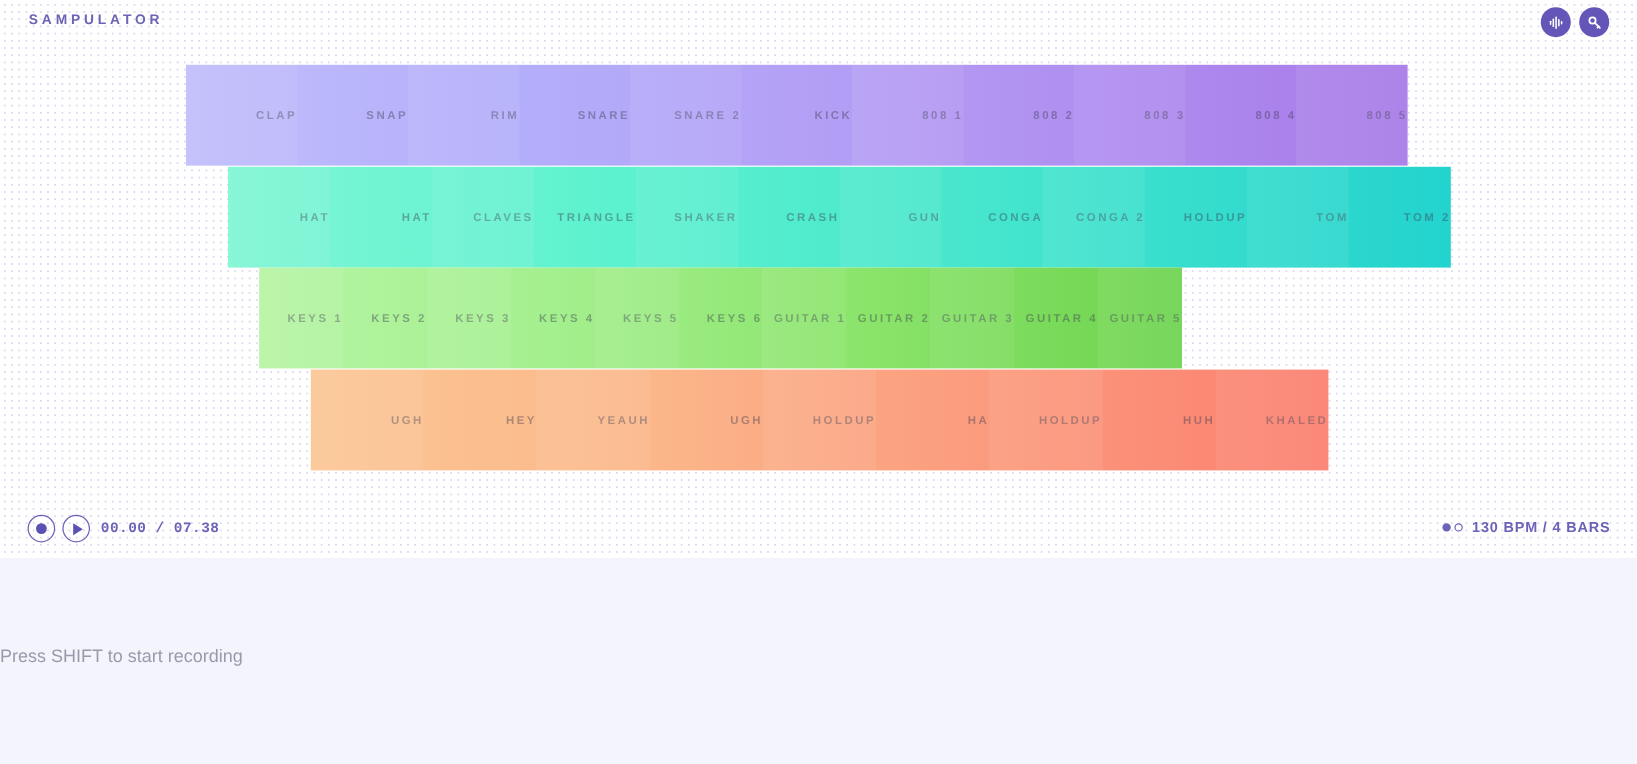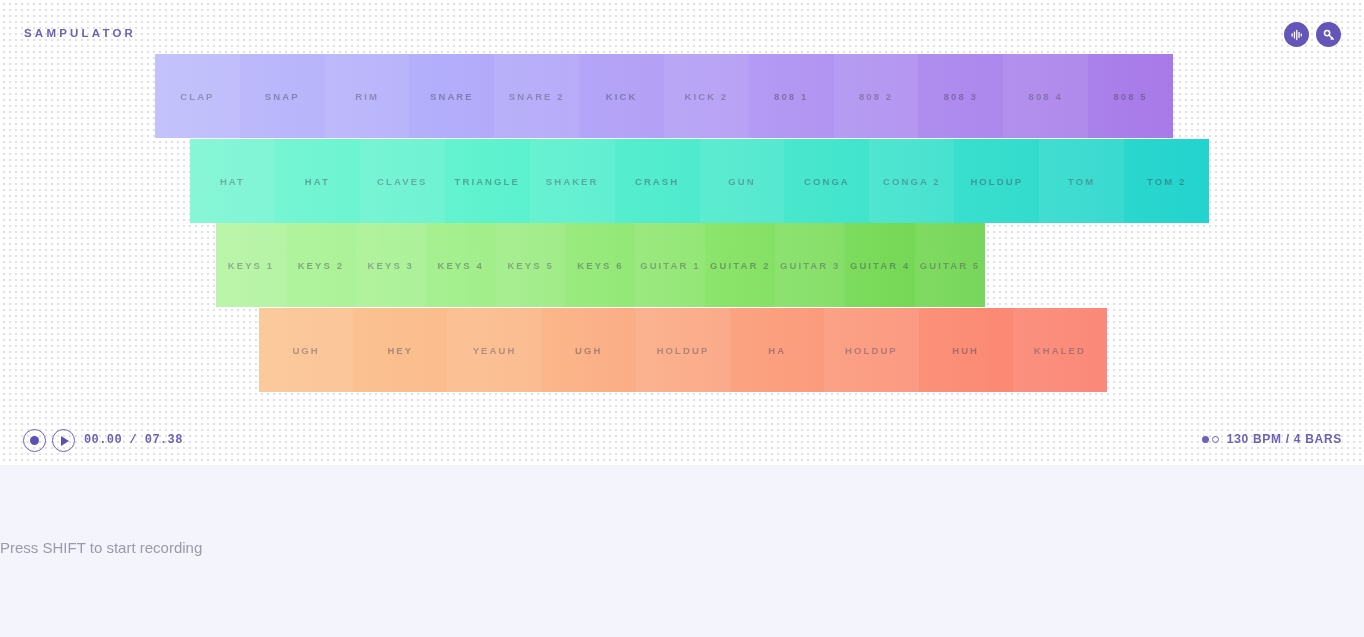--- a/index.html
+++ b/index.html
@@ -39,21 +39,21 @@
     position: absolute;
     left: 0; top: 465px;
     width: 1364px;
     height: 172px;
     background: #f4f4fc;
   }
 
   
   #header {
     position: absolute;
-    left: 0; top: 16px;
+    left: 0; top: 0;
     width: 1364px;
     height: 50px;
     z-index: 5;
   }
 
   #brand {
     position: absolute;
     left: 24px;
     top: 11px;
     font-size: 11.5px;
@@ -84,21 +84,21 @@
     height: 84px;
     display: flex;
     z-index: 3;
     box-shadow: 0 0 0 0 rgba(0,0,0,0);
   }
   .pad {
     flex: 1 1 0;
     height: 84px;
     display: flex;
     align-items: center;
-    justify-content: center;
+    justify-content: flex-end;
     position: relative;
   }
   .pad-label {
     font-size: 9.5px;
     letter-spacing: 2.1px;
     font-weight: bold;
     text-align: center;
     white-space: nowrap;
     color: rgba(60,60,80,0.42);
     user-select: none;
@@ -272,23 +272,20 @@
     <div class="pad">
         <span class="pad-label">SNARE</span>
       </div>
     <div class="pad">
         <span class="pad-label">SNARE 2</span>
       </div>
     <div class="pad">
         <span class="pad-label">KICK</span>
       </div>
     <div class="pad">
-        <span class="pad-label">KICK 2</span>
-      </div>
-    <div class="pad">
         <span class="pad-label">808 1</span>
       </div>
     <div class="pad">
         <span class="pad-label">808 2</span>
       </div>
     <div class="pad">
         <span class="pad-label">808 3</span>
       </div>
     <div class="pad">
         <span class="pad-label">808 4</span>

